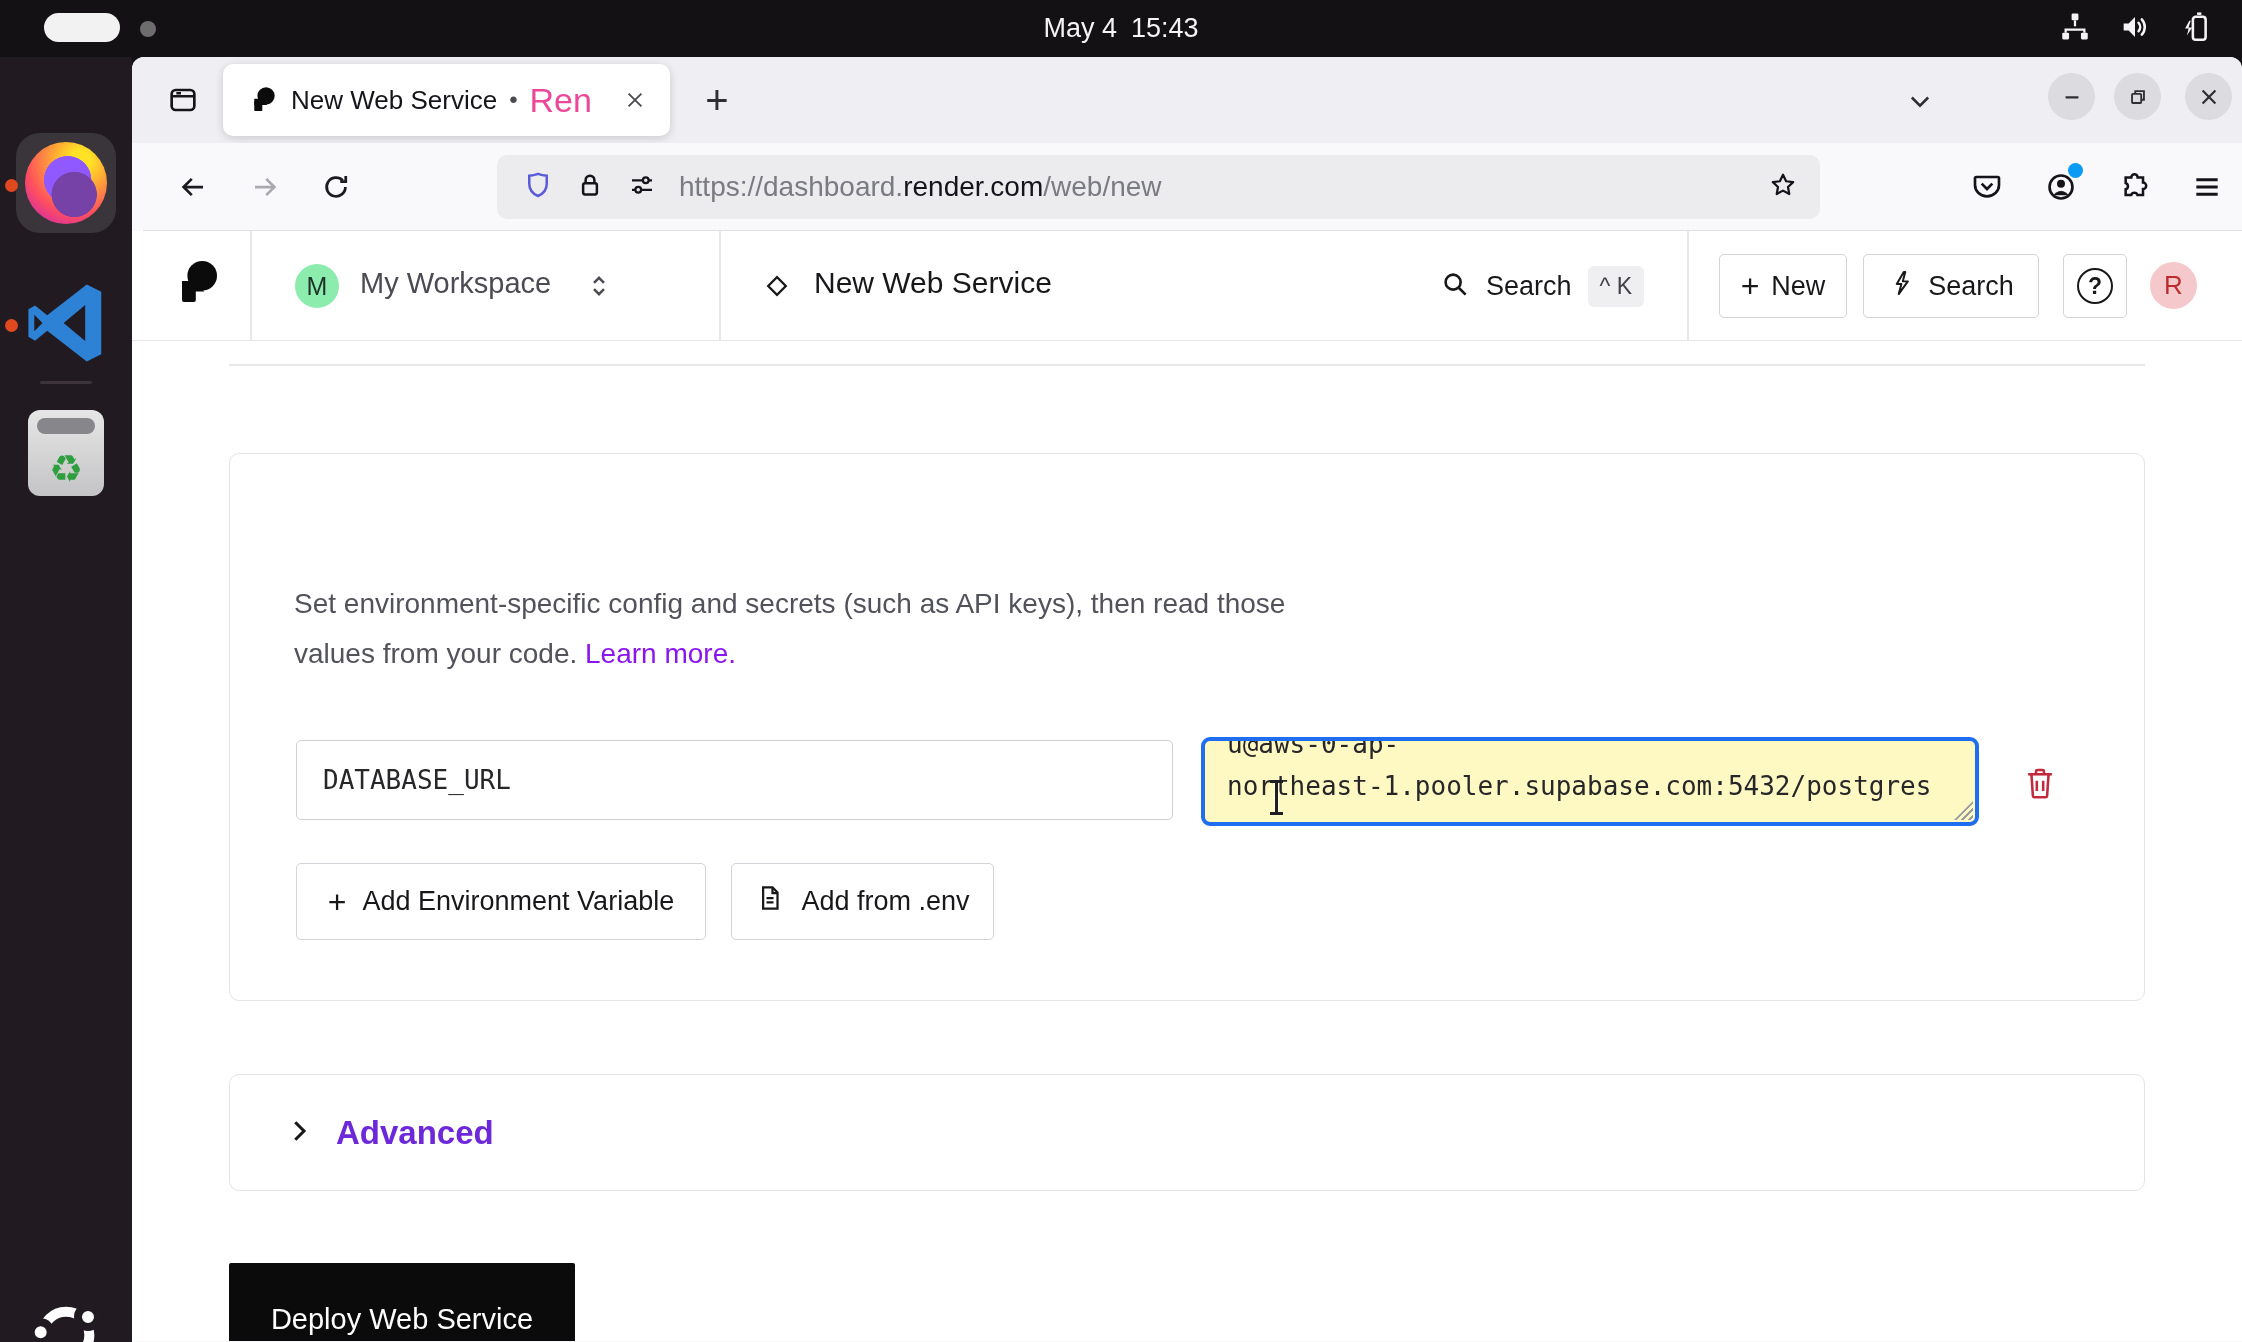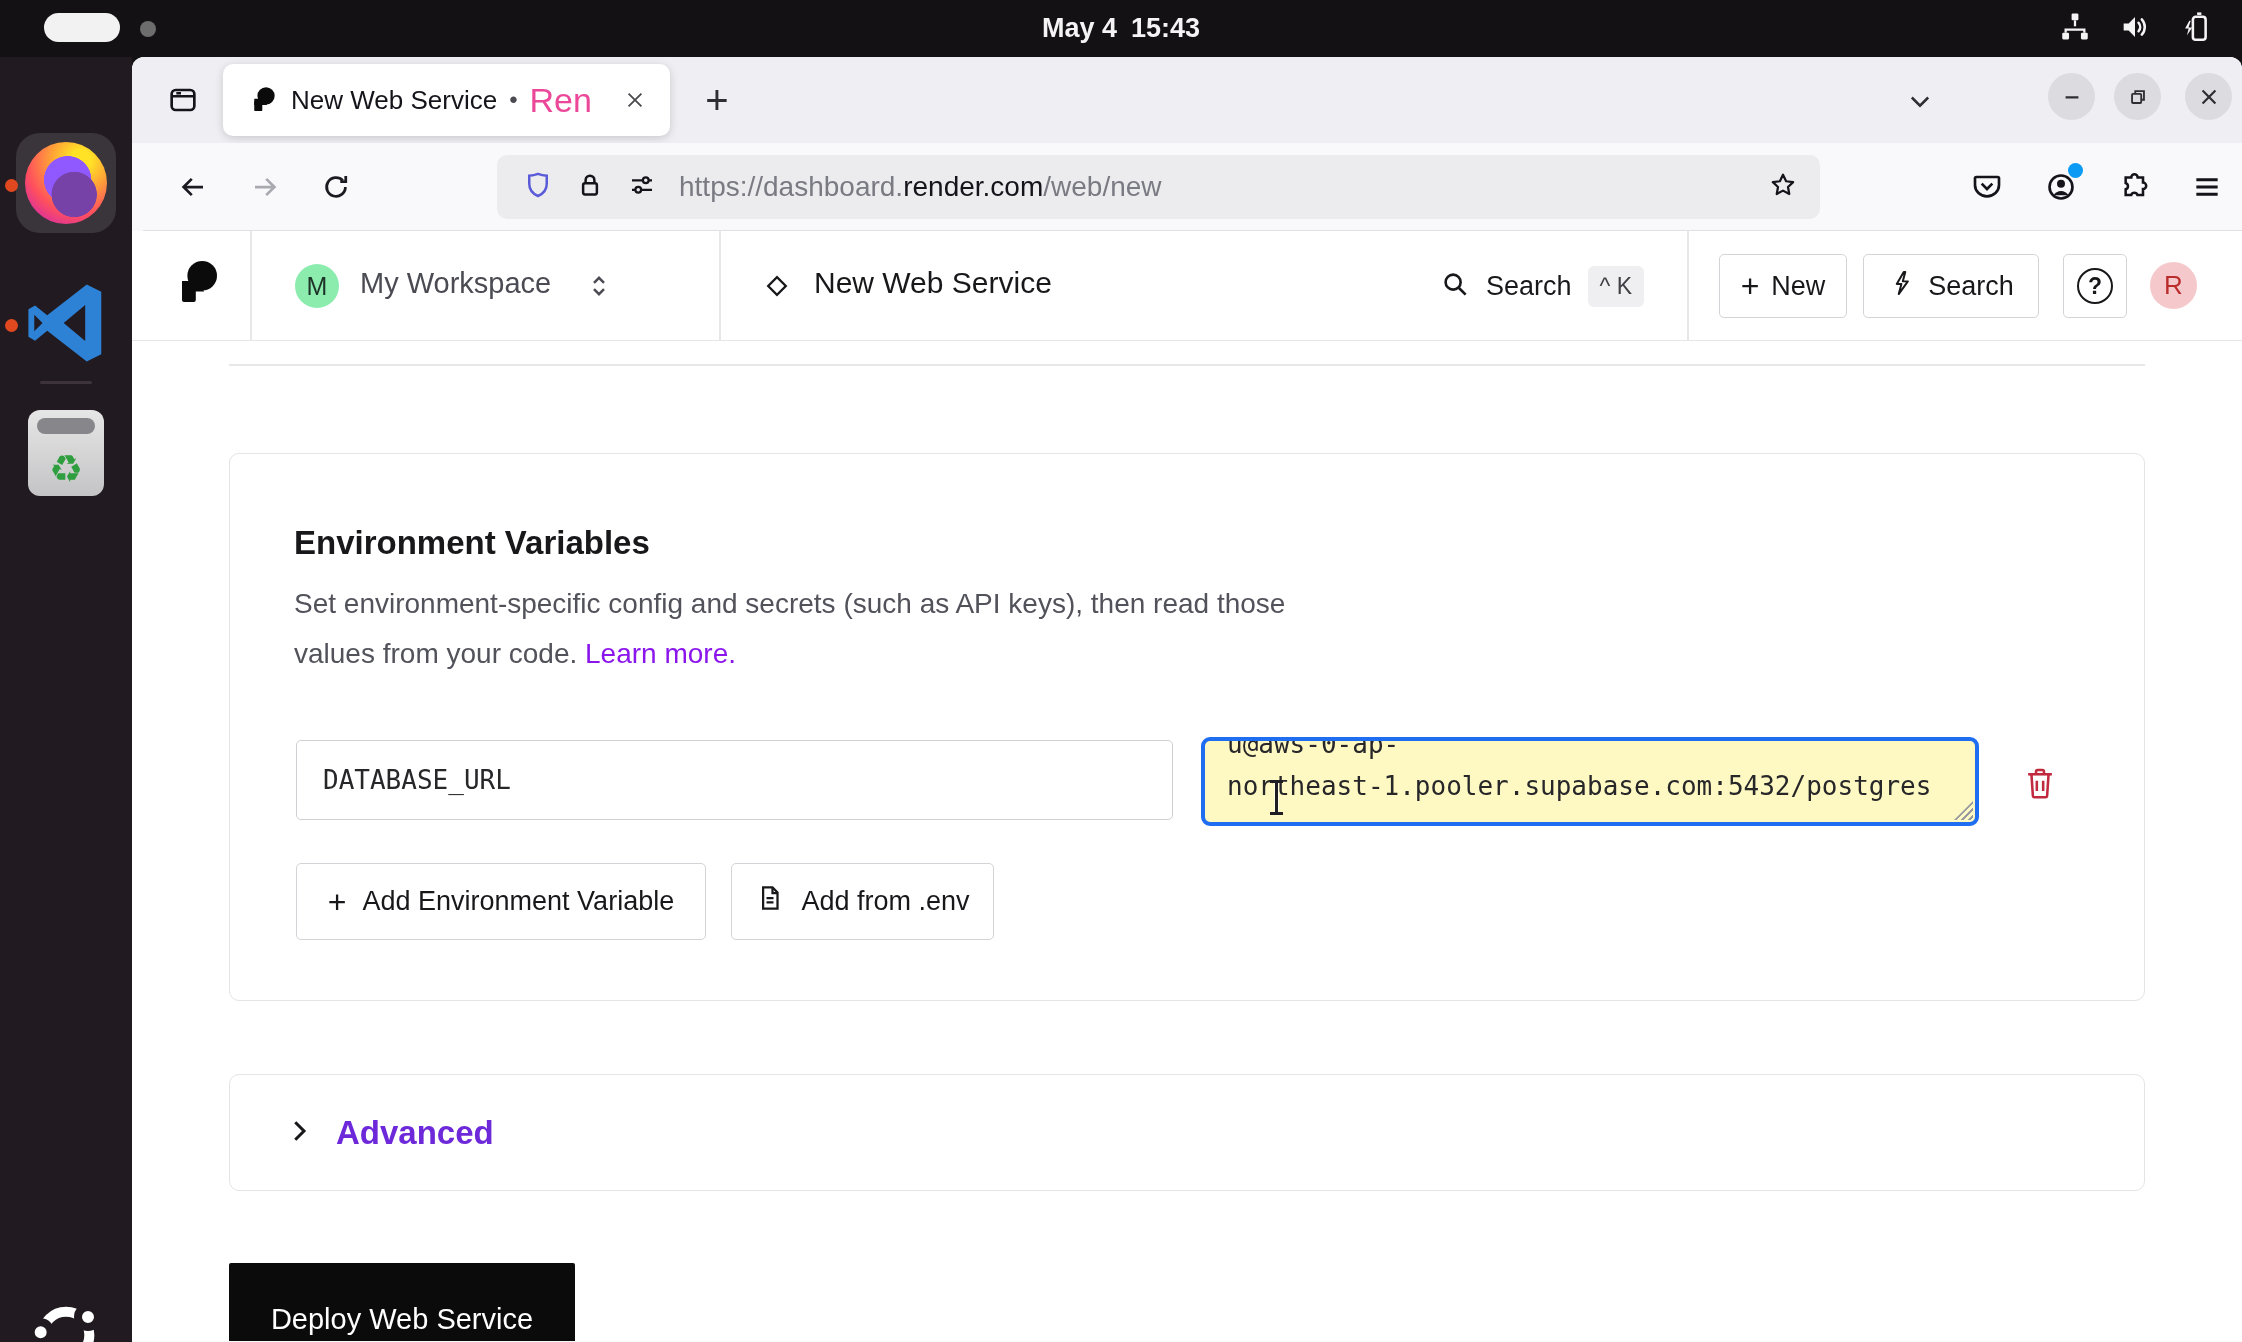--- a/index.html
+++ b/index.html
@@ -1,21 +1,21 @@
 <!DOCTYPE html>
 <html><head>
 <meta charset="utf-8">
 <style>
   * { margin:0; padding:0; box-sizing:border-box; }
   html,body { width:2242px; height:1342px; }
   body { font-family:"Liberation Sans", sans-serif; background:#141114; overflow:hidden; }
   #root { position:relative; width:2242px; height:1342px; overflow:hidden; }
 
   
-  .sysbar { position:absolute; left:0; top:0; width:2242px; height:57px; background:#141114; color:#f4f4f4;font-weight:bold; }
+  .sysbar { position:absolute; left:0; top:0; width:2242px; height:57px; background:#141114; color:#f4f4f4; }
   .sys-pill { position:absolute; left:44px; top:13px; width:76px; height:29px; border-radius:15px; background:#f2f2f2; }
   .sys-dot  { position:absolute; left:140px; top:21px; width:16px; height:16px; border-radius:50%; background:#6d6d6d; }
   .sys-clock { position:absolute; left:0; right:0; top:0; height:57px; display:flex; align-items:center; justify-content:center; gap:14px; font-size:27px; }
   .sys-icons { position:absolute; right:30px; top:0; height:57px; display:flex; align-items:center; gap:26px; }
   .sys-icons svg { width:34px; height:34px; }
 
   
   .dock { position:absolute; left:0; top:57px; width:132px; height:1285px; background:#221a21; }
   .dock-tile { position:absolute; left:16px; width:100px; height:100px; border-radius:24px; display:flex; align-items:center; justify-content:center; }
   .firefox-tile { top:76px; background:#3a353b; }
@@ -373,21 +373,20 @@
           <span class="help-circle">?</span>
         </div>
         <div class="user-avatar">
             <span>R</span>
           </div>
       </div>
 
       <div class="prev-card-line"></div>
 
       <div class="card env-card">
-        <div class="env-title">Environment Variables</div>
         <div class="env-desc1">Set environment-specific config and secrets (such as API keys), then read those</div>
         <div class="env-desc2"><span></span><span>values from your code.</span> <a class="link">Learn more.</a></div>
 
         <div>
           <div class="env-key">
               <span>DATABASE_URL</span>
             </div>
           <div class="env-value">
             <div class="env-value-inner">
               <div>u@aws-0-ap-</div>

